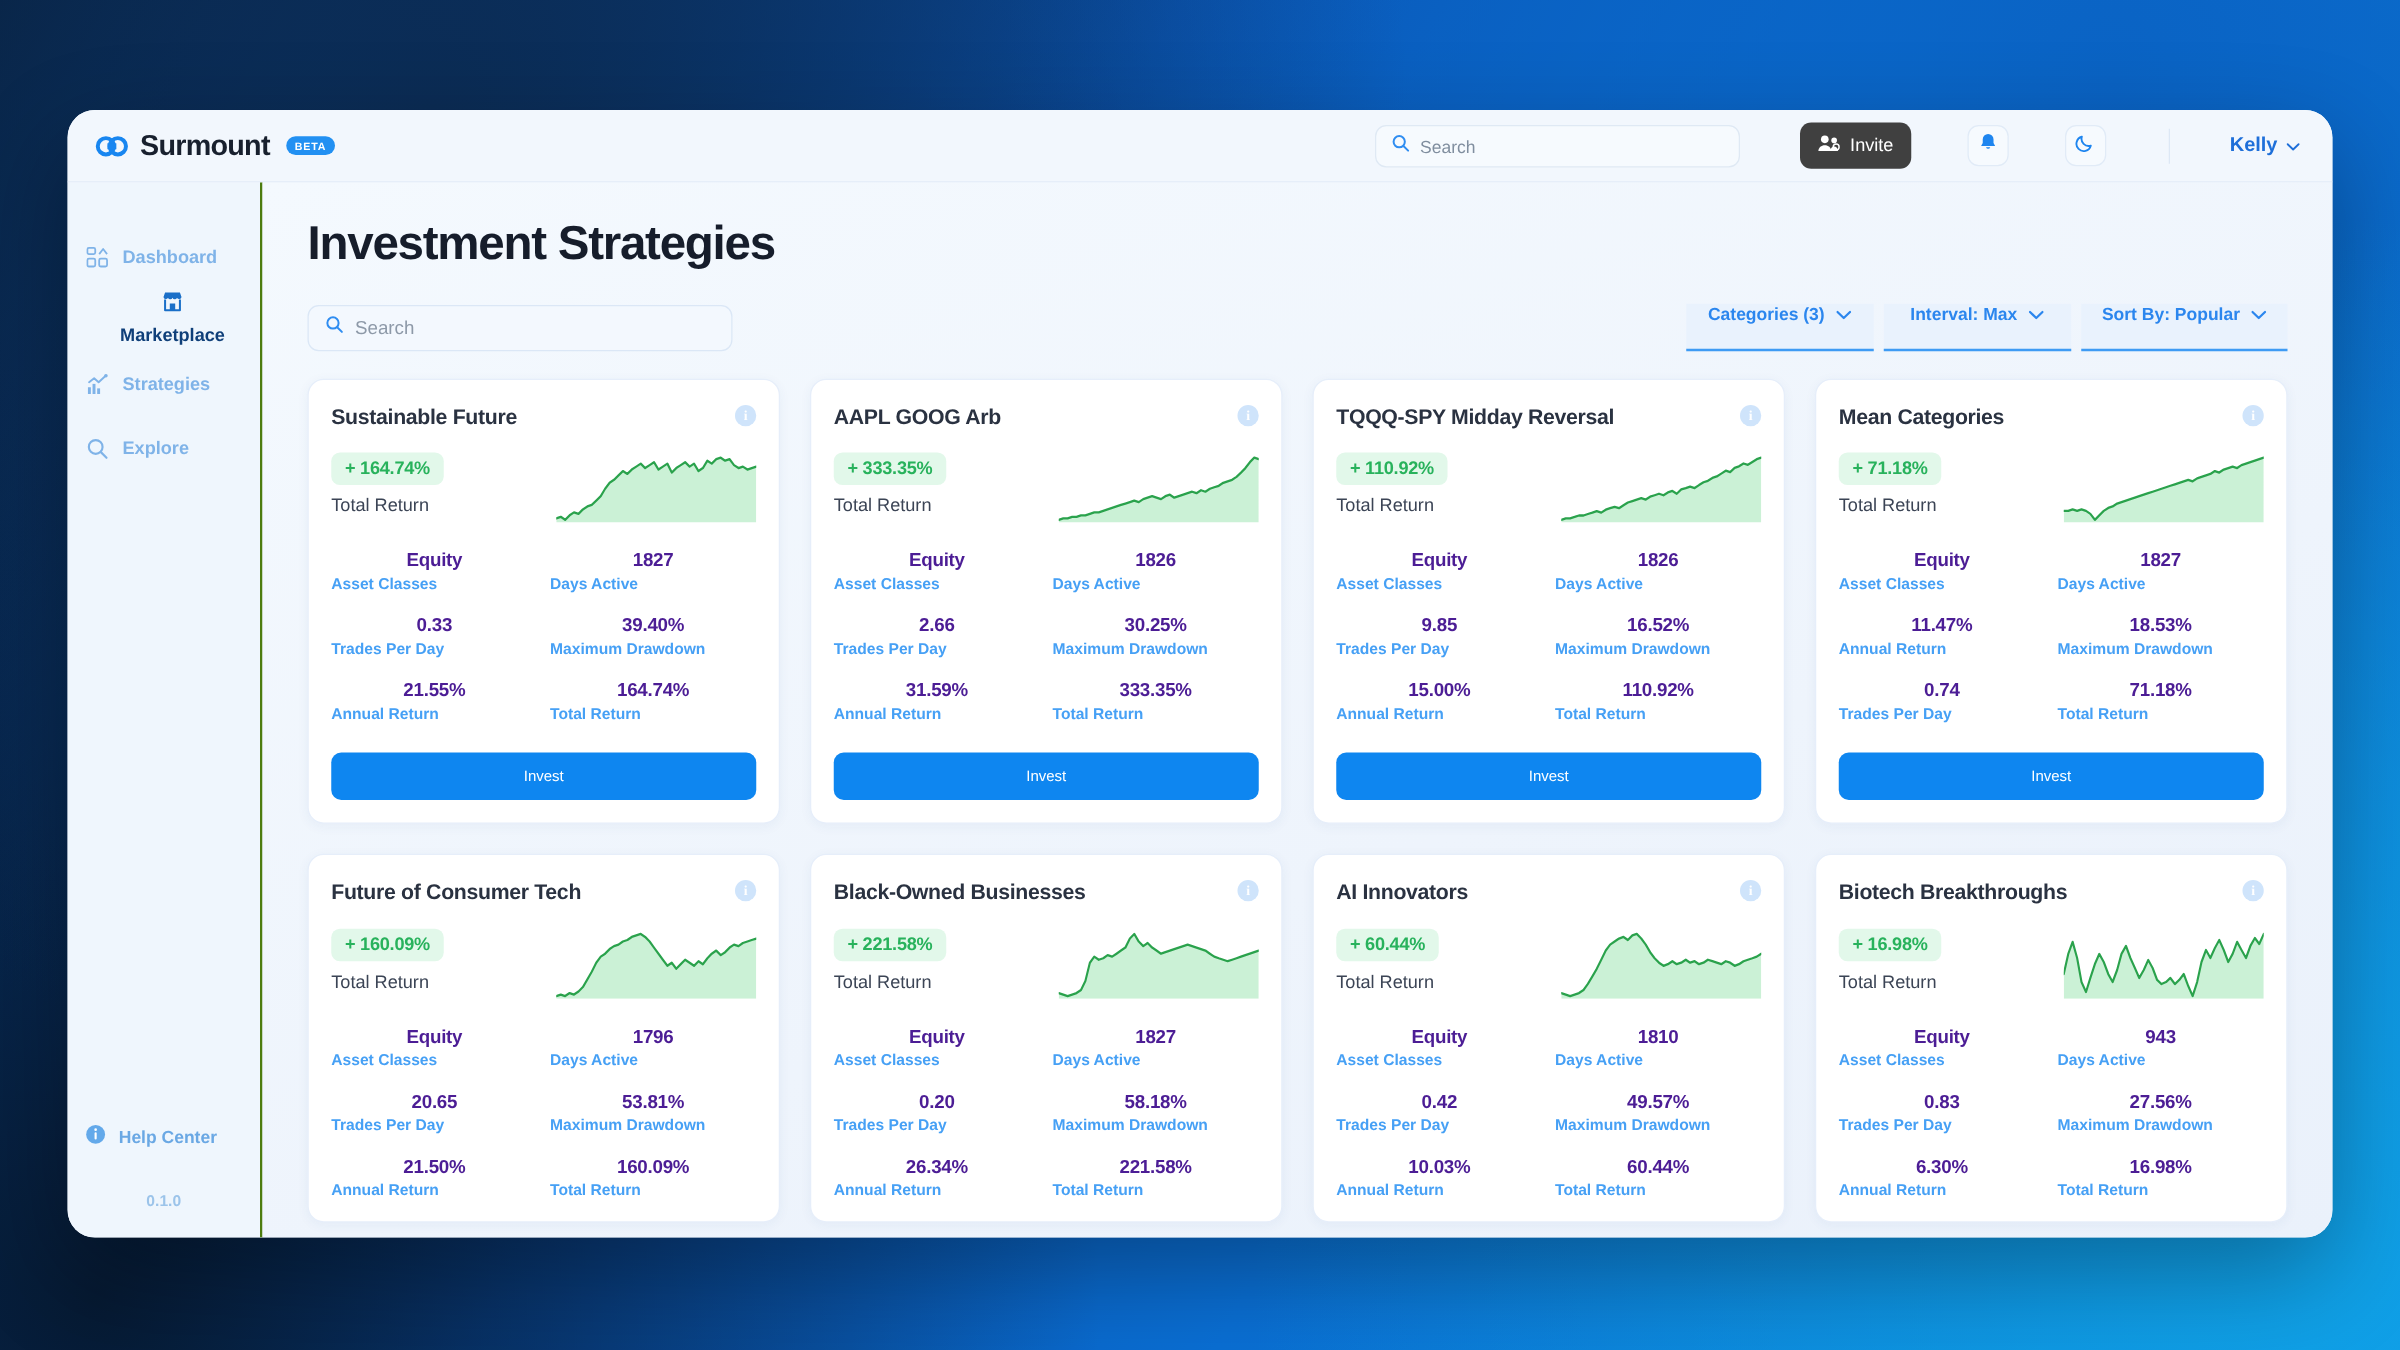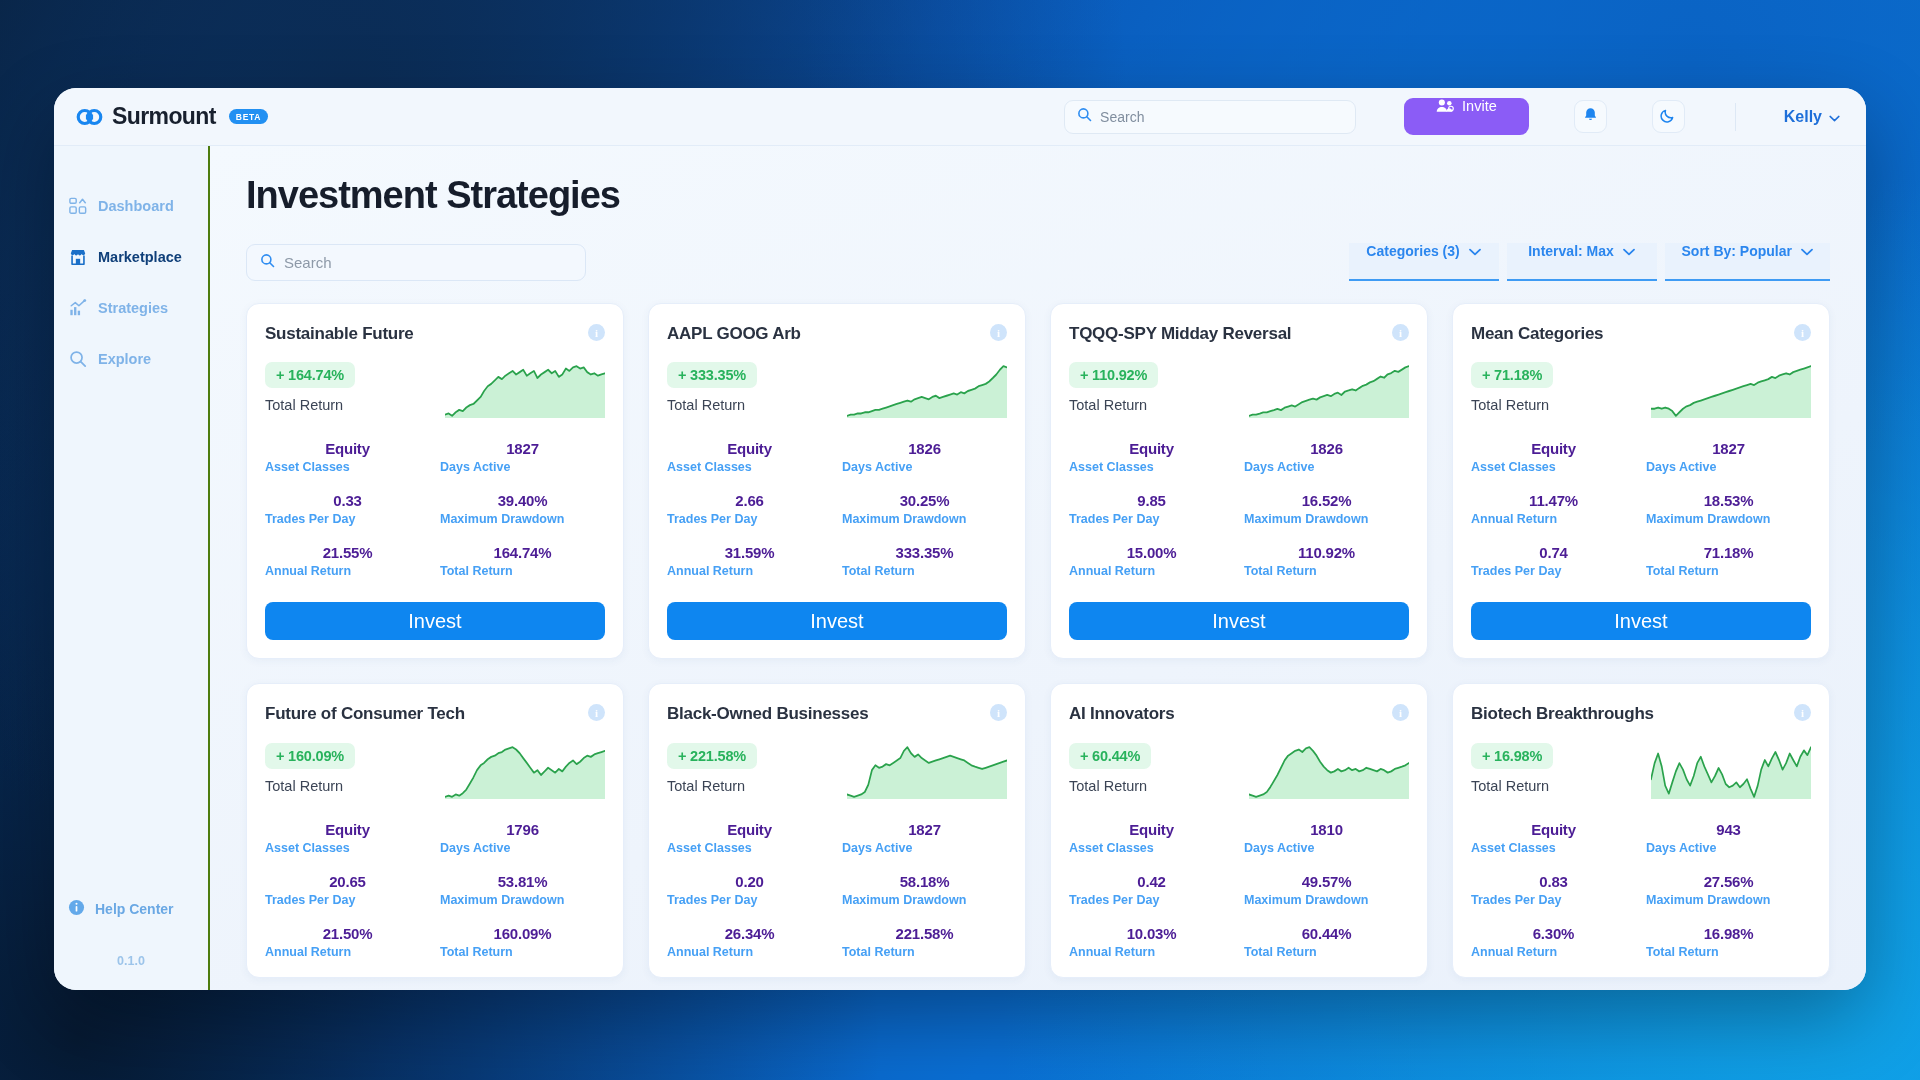--- a/index.html
+++ b/index.html
@@ -55,24 +55,24 @@
     display: flex; align-items: center; gap: 8px;
     padding: 0 12px;
     margin-right: 16px;
   }
   .top-search input {
     border: 0; outline: 0; background: transparent;
     font-family: inherit; font-size: 14px; color: #2b3748; width: 100%;
   }
   .top-search input::placeholder { color: #808e9f; }
   .invite-btn {
-    height: 37px; background: #8b5cf6; color: #fff;
+    height: 37px; background: #404040; color: #fff;
     border: 0; border-radius: 9px;
-    display: flex; gap: 8px;
-    padding: 0 32px; cursor: pointer;
+    display: flex; align-items: center; gap: 8px;
+    padding: 0 14px; cursor: pointer;
     font-family: inherit; font-size: 14.5px;
   }
   .icon-btn {
     width: 33px; height: 33px; margin-left: 13px;
     background: #f6fafe; border: 1px solid #e1ebf7;
     border-radius: 9px; cursor: pointer;
     display: flex; align-items: center; justify-content: center;
   }
   .topbar-divider {
     width: 1px; height: 28px; background: #dde8f5; margin: 0 16px 0 18px;
@@ -89,21 +89,21 @@
     background: #eff6fd;
     border-right: 2px solid #4d7c0f;
     display: flex; flex-direction: column;
     padding-top: 34px;
   }
   .nav-item {
     display: flex; align-items: center; gap: 11px;
     padding: 0 0 0 14px; height: 51px; cursor: pointer;
     color: #7fb3e8; font-size: 14.5px; font-weight: 600;
   }
-  .nav-item.active { color: #0f3f79; }
+  .nav-item.active { color: #0f3f79; flex-direction: column; }
   .nav-icon { width: 19px; height: 19px; flex: 0 0 19px; display:flex; align-items:center; justify-content:center;}
   .sidebar-bottom { margin-top: auto; padding-bottom: 22px; }
   .help-item {
     display: flex; align-items: center; gap: 10px;
     padding-left: 14px; height: 34px; cursor: pointer;
     color: #6aa8e4; font-size: 14px; font-weight: 600;
   }
   .version {
     text-align: center; color: #9cc4ea;
     font-size: 12.5px; font-weight: 600; margin-top: 28px;
@@ -200,21 +200,21 @@
     font-size: 15px; font-weight: 700; color: #4c1d95; letter-spacing: -.2px; text-align: center;
   }
   .stat-label {
     font-size: 12.5px; font-weight: 600; color: #46a0f5; margin-top: 3px;
   }
   .invest-btn {
     display: block; width: 100%; height: 38px;
     margin-top: 24px;
     background: #0e86f0; color: #fff;
     border: 0; border-radius: 8px; cursor: pointer;
-    font-family: inherit; font-size: 20px; font-weight: 500;
+    font-family: inherit; font-size: 12px; font-weight: 500;
   }
 </style>
 </head>
 <body>
 
 <div class="app-window">
 
   <div class="topbar">
     <div class="brand">
       <span class="brand-mark">

